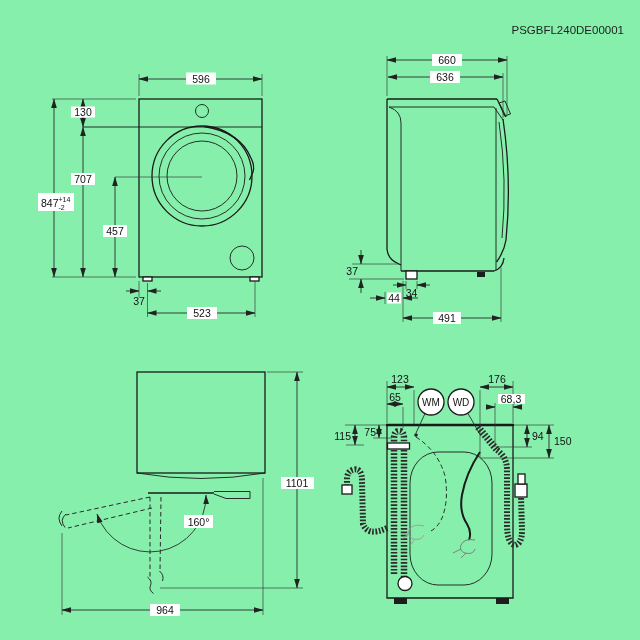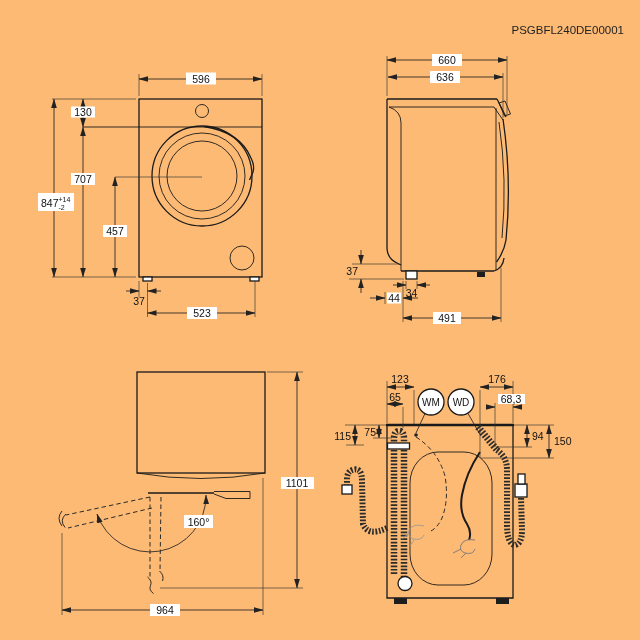--- a/index.html
+++ b/index.html
@@ -1,16 +1,16 @@
 <!DOCTYPE html>
 <html><head>
 <meta charset="utf-8">
 <style>
   html,body{margin:0;padding:0;background:#fff;}
-  .stage{position:relative;width:640px;height:640px;background:#fdba74;overflow:hidden;
+  .stage{position:relative;width:640px;height:640px;background:#86efac;overflow:hidden;
          font-family:"Liberation Sans",sans-serif;}
   svg{position:absolute;left:0;top:0;}
   text{font-family:"Liberation Sans",sans-serif;font-size:10.5px;fill:#111;}
   .ttl{font-size:11.5px;fill:#222;}
   .tol{font-size:7px;}
   .bal{font-size:10px;}
   .ml{stroke:#1a1a1a;stroke-width:1.3;fill:none;}
   .mlw{stroke:#1a1a1a;stroke-width:1.3;fill:#fff;}
   .m2{stroke:#1a1a1a;stroke-width:.9;fill:none;}
   .m3{stroke:#1a1a1a;stroke-width:2.3;fill:none;}

